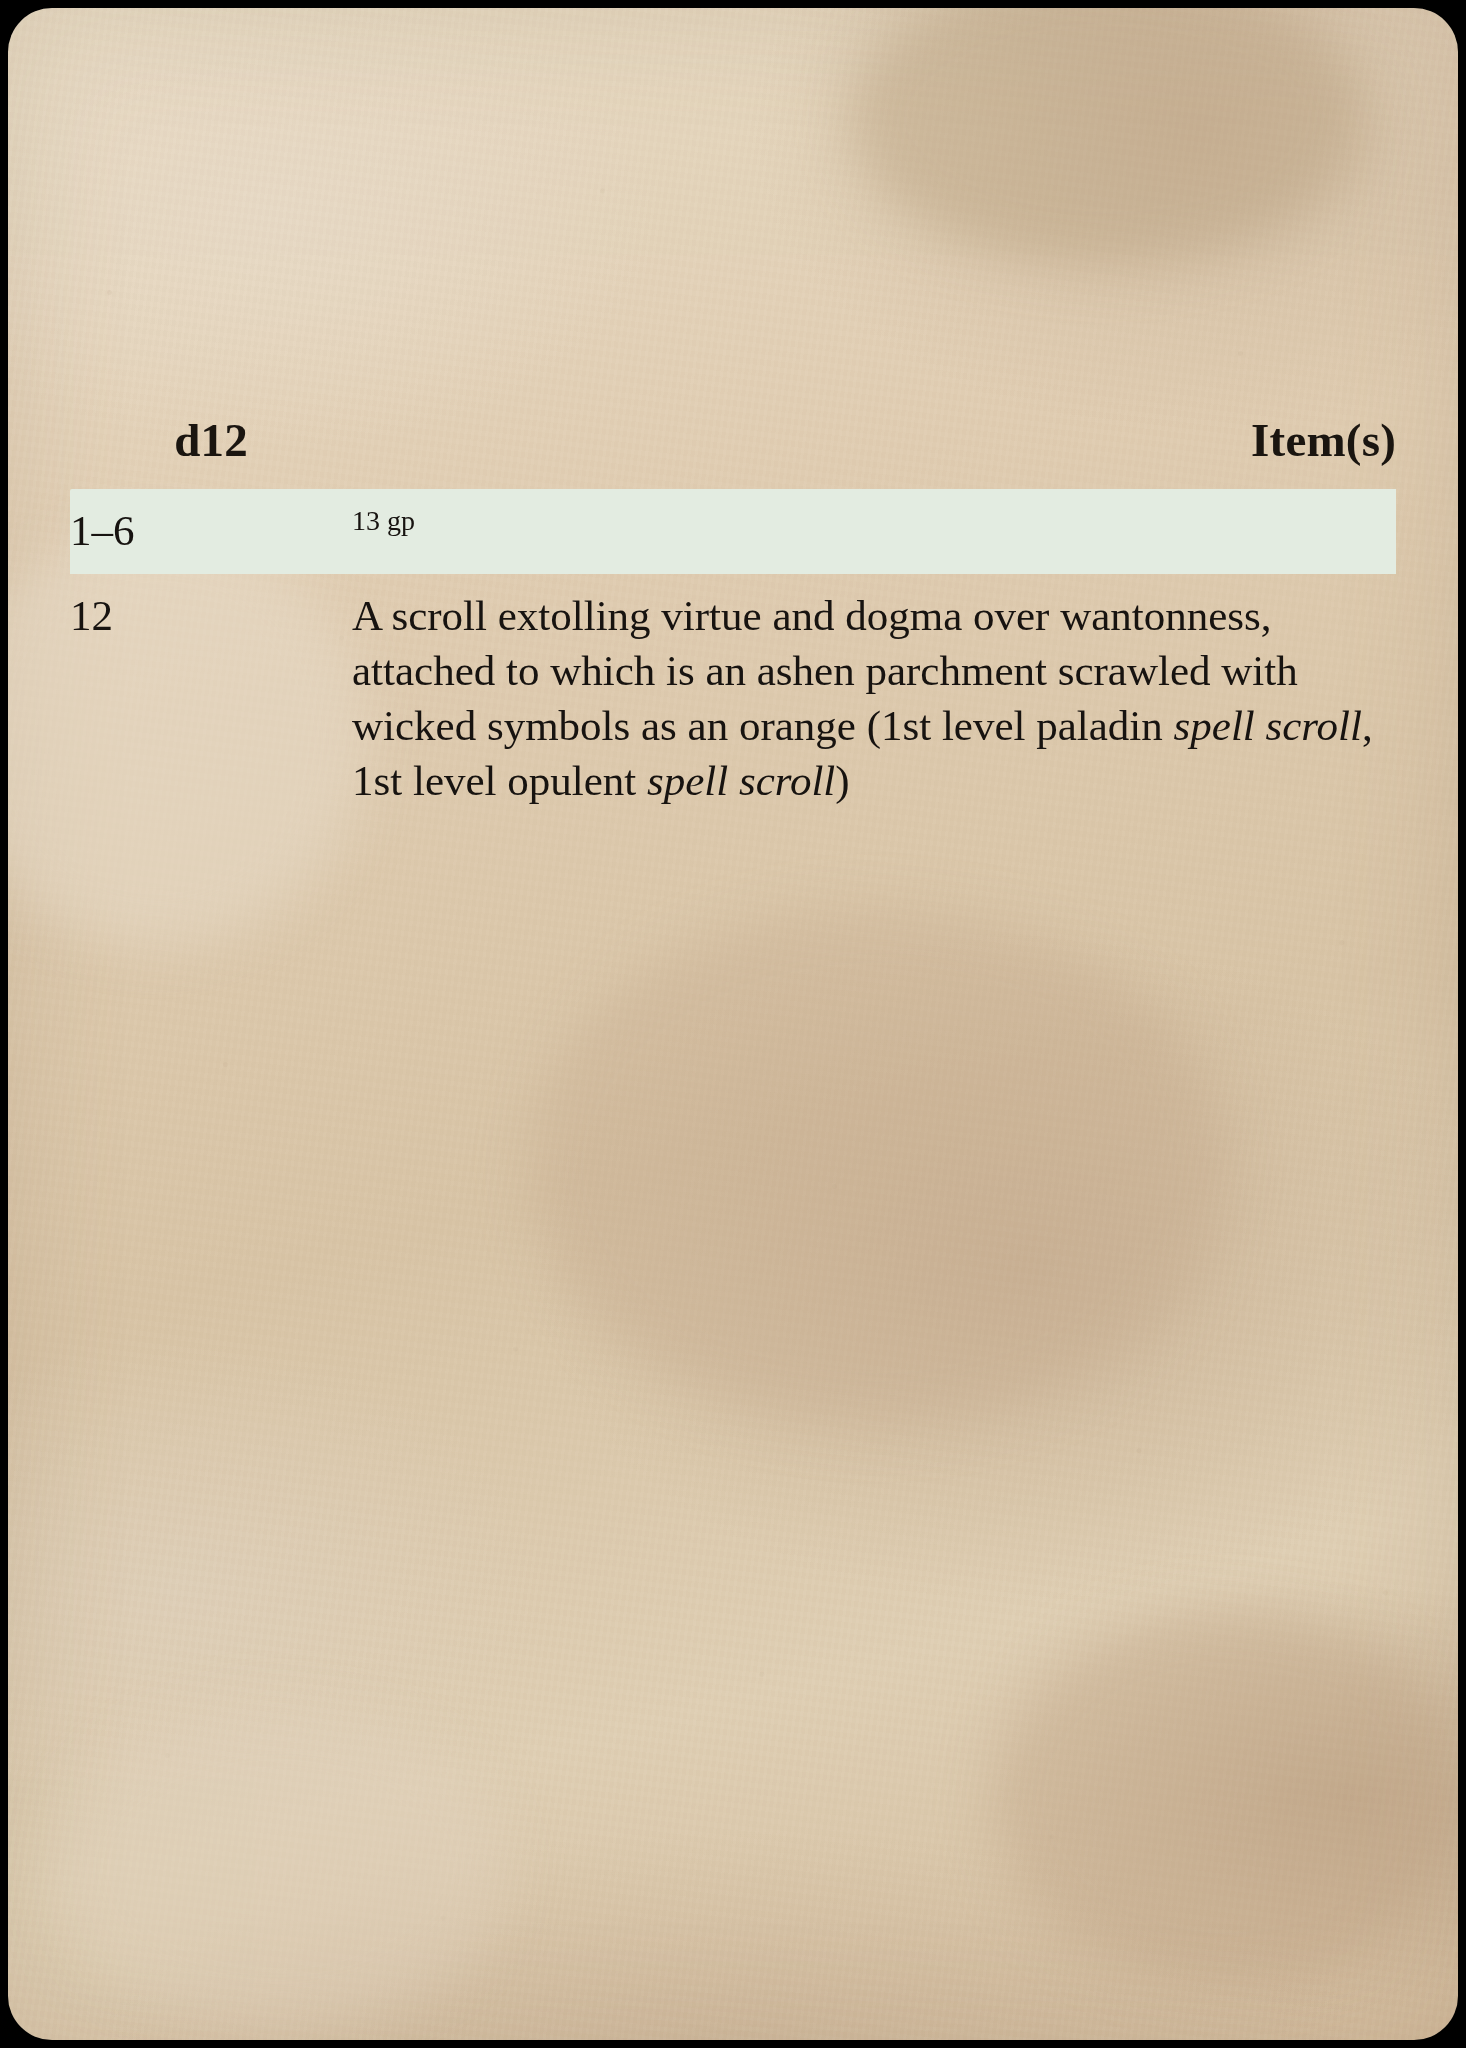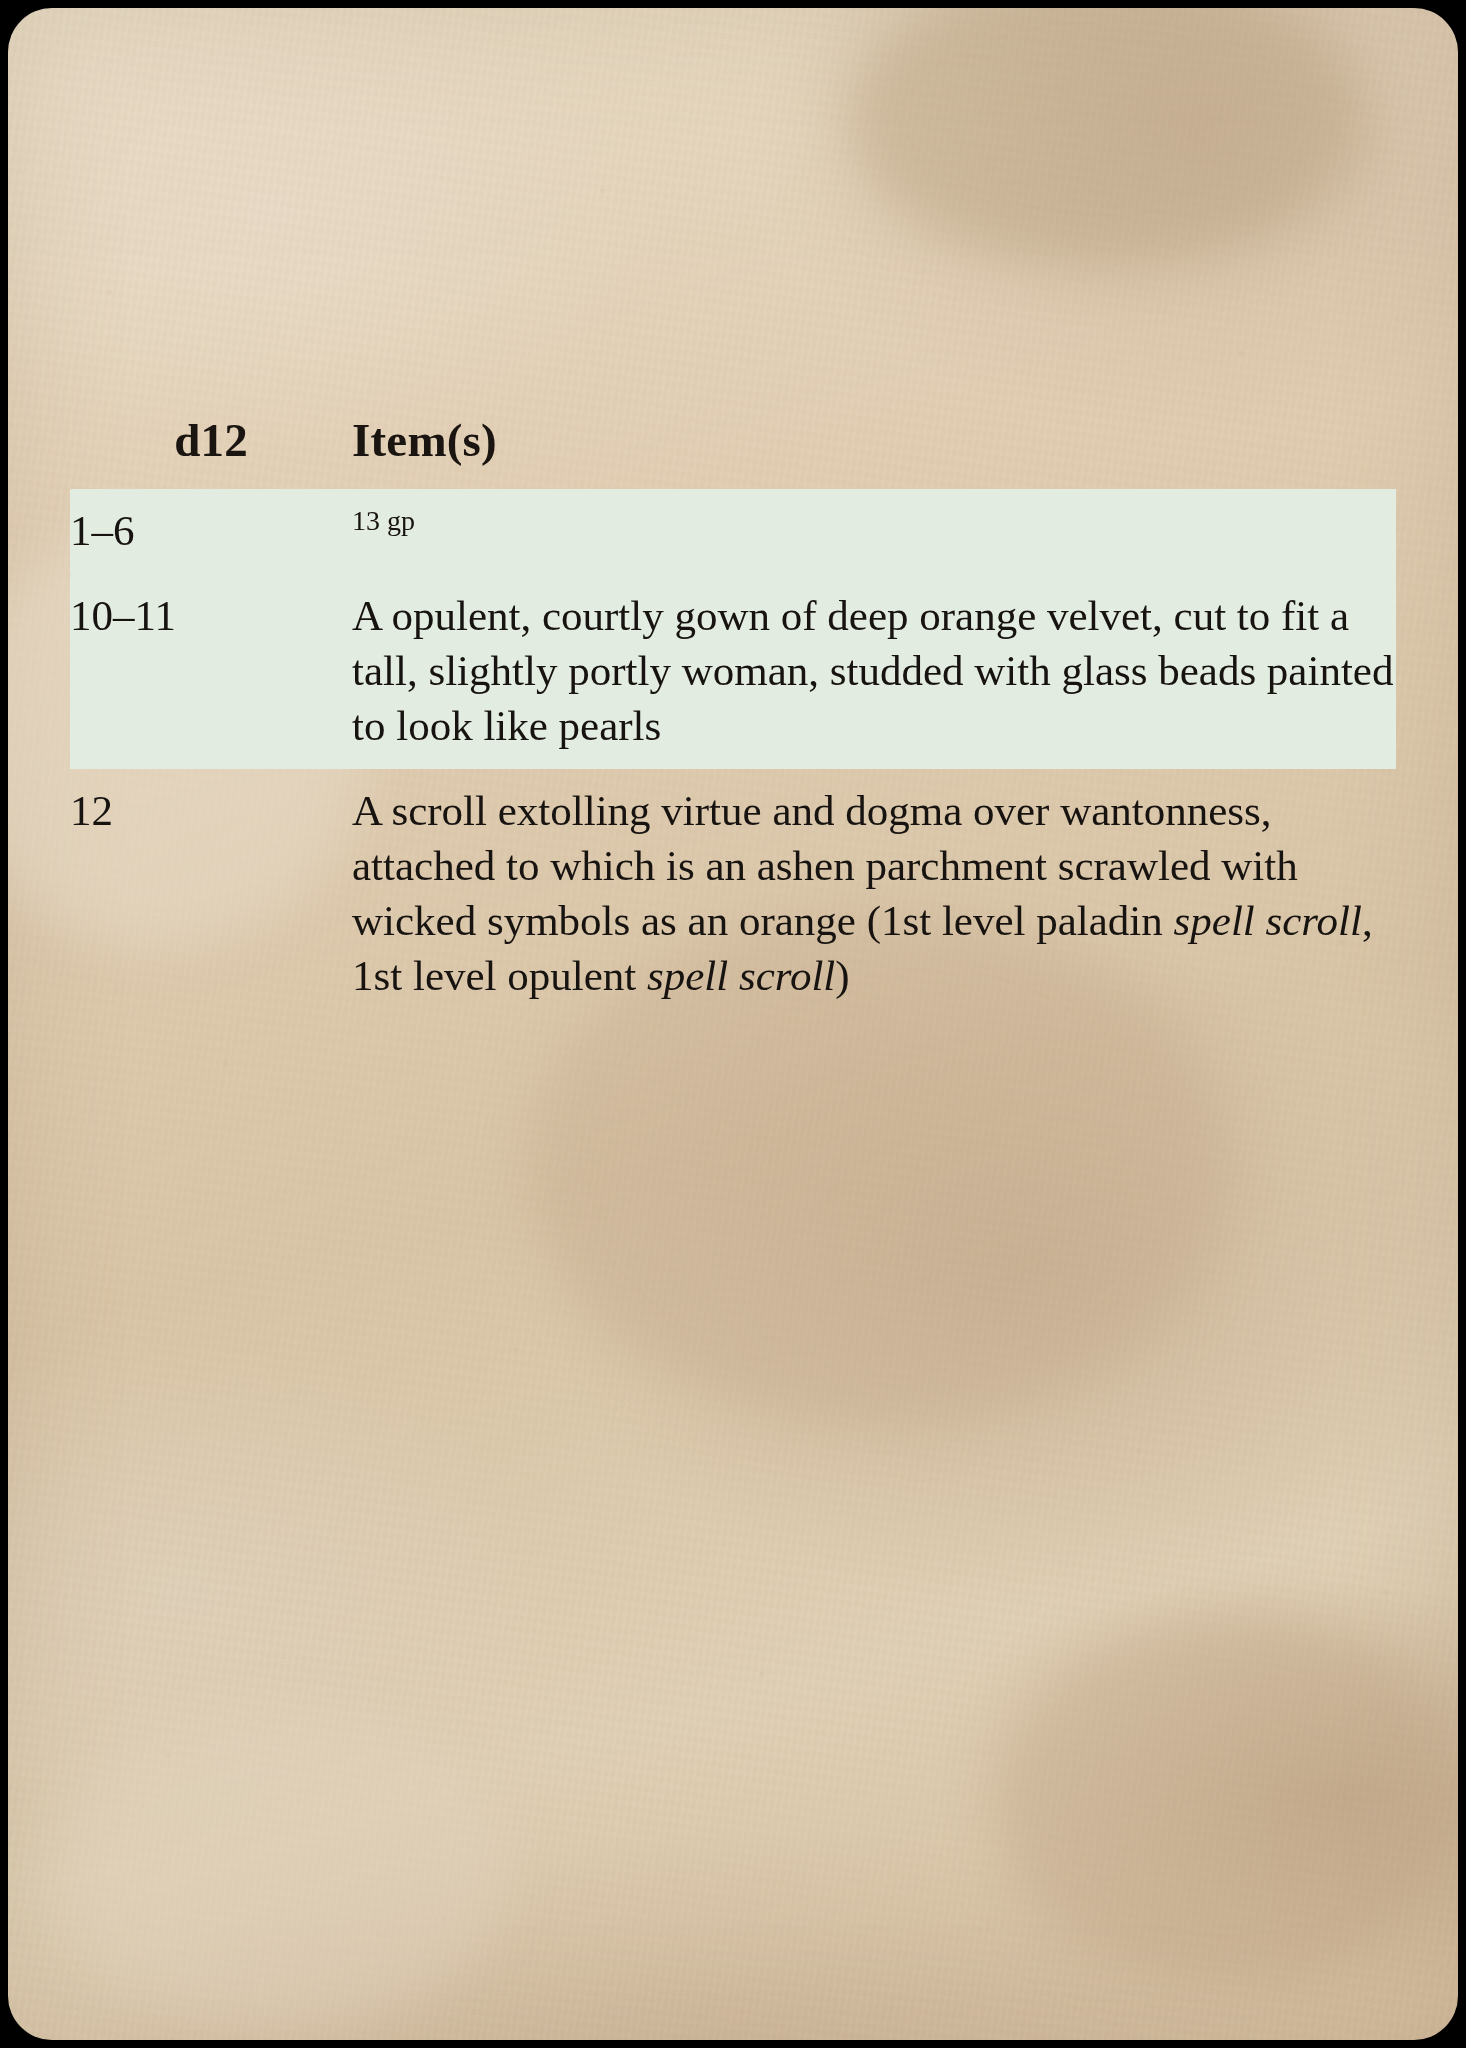--- a/index.html
+++ b/index.html
@@ -91,21 +91,21 @@
   }
 
   table.loot th {
     font-weight: bold;
     font-size: 47px;
     color: #1a1510;
     padding: 0 0 22px 0;
     letter-spacing: .2px;
   }
   th.col-roll { width: 282px; text-align: center; }
-  th.col-item { text-align: left; }
+  th.col-item { text-align: right; }
 
   table.loot td {
     font-size: 43px;
     line-height: 1.28;
     color: #171310;
     vertical-align: top;
     padding: 14px 0 16px 0;
   }
   td.roll {
     width: 282px;
@@ -146,24 +146,20 @@
         <tr>
           <th class="col-roll">d12</th>
           <th class="col-item">Item(s)</th>
         </tr>
       </thead>
       <tbody>
         <tr class="striped row-sm">
           <td class="roll">1–6</td>
           <td class="item">13 gp</td>
         </tr>
-        <tr class="striped">
-          <td class="roll">10–11</td>
-          <td class="item">A opulent, courtly gown of deep orange velvet, cut to fit a tall, slightly portly woman, studded with glass beads painted to look like pearls</td>
-        </tr>
         <tr>
           <td class="roll">12</td>
           <td class="item"><span>A scroll extolling virtue and dogma over wantonness, attached to which is an ashen parchment scrawled with wicked symbols as an orange (1st level paladin </span><em>spell scroll</em><span>, 1st level opulent </span><em>spell scroll</em><span>)</span></td>
         </tr>
       </tbody>
     </table>
   </div>
 </div>
 
 </body></html>

